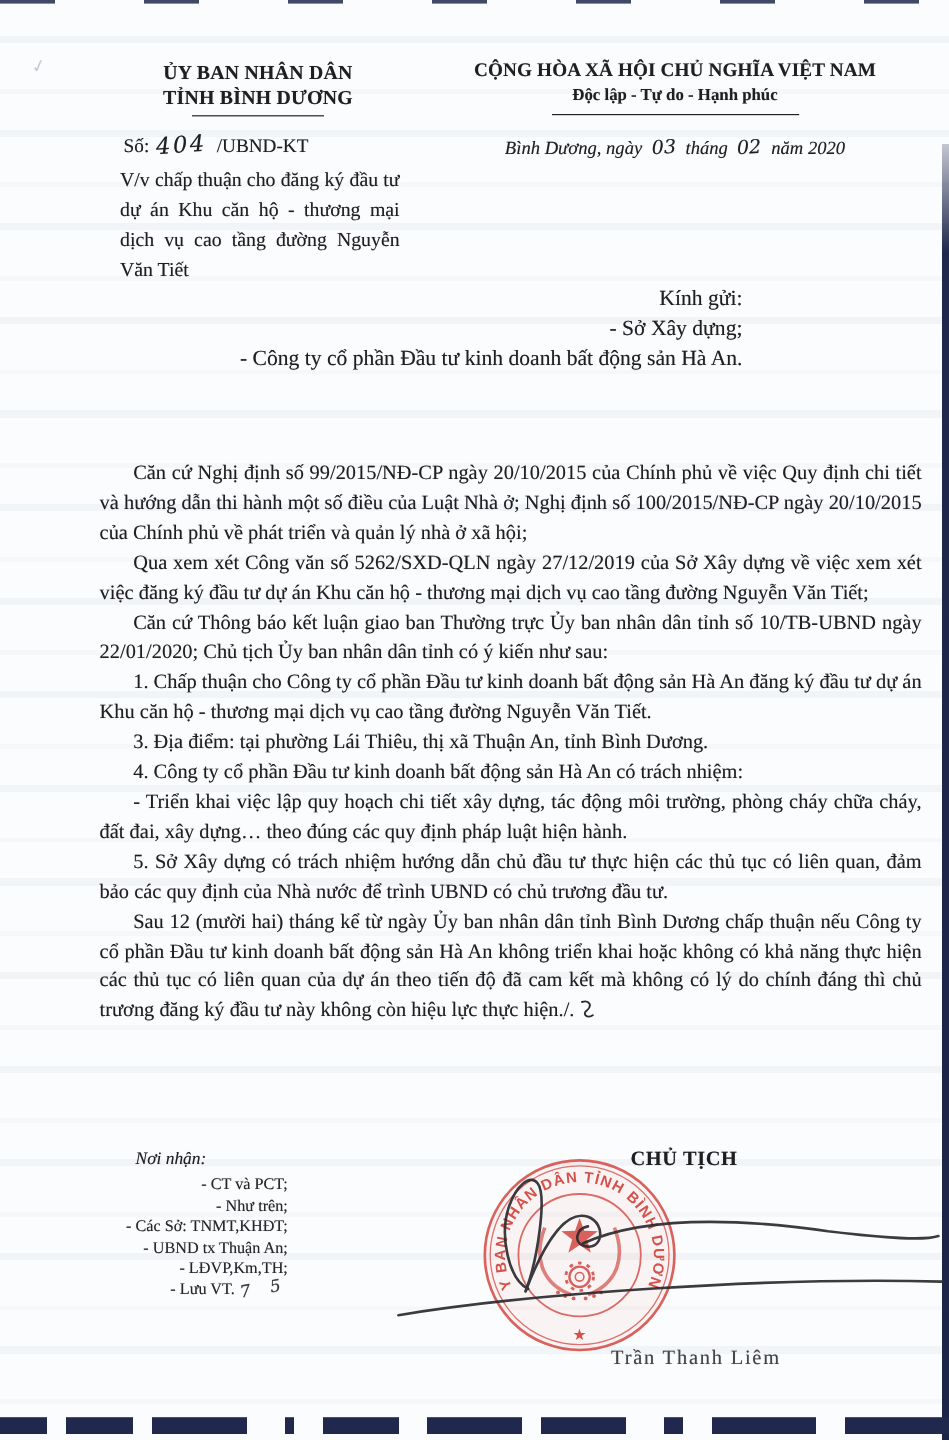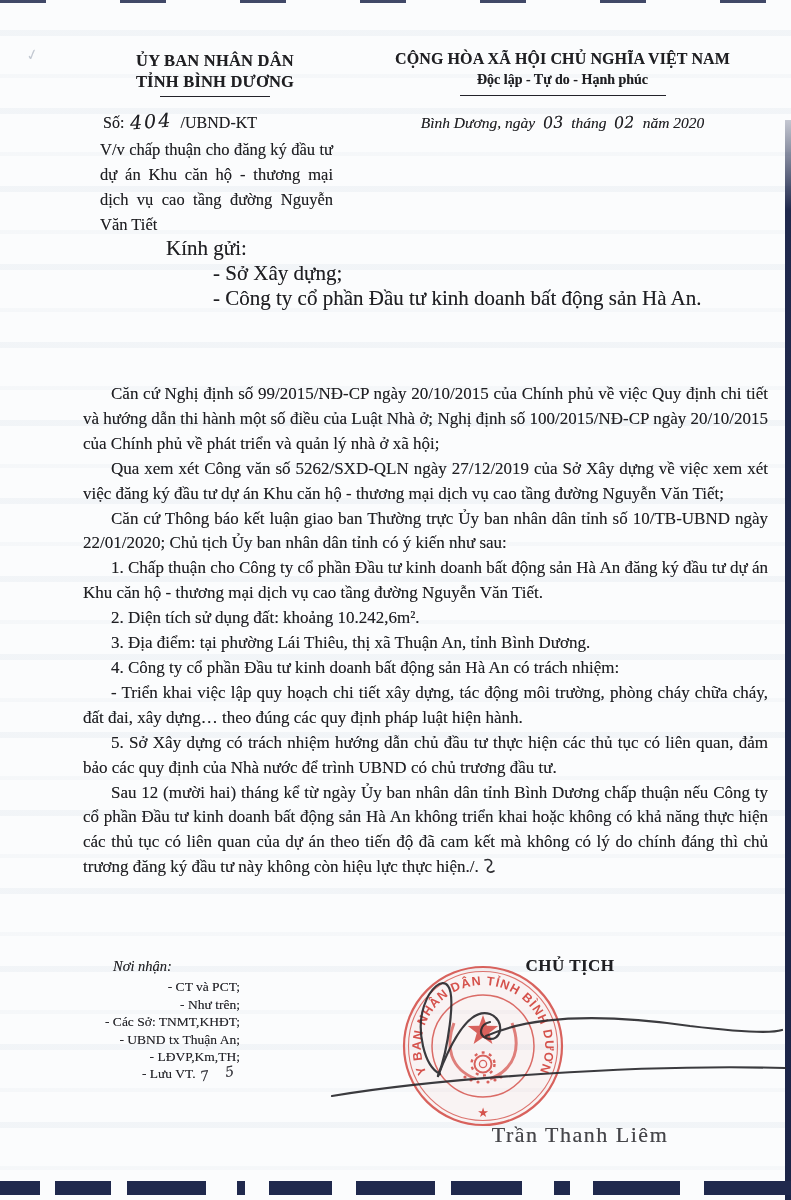--- a/index.html
+++ b/index.html
@@ -41,40 +41,40 @@
 
   .hdr-right{position:absolute;left:350px;top:48px;width:425px;text-align:center;}
   .nh1{font-weight:bold;font-size:16px;line-height:21px;letter-spacing:.1px;}
   .nh2{font-weight:bold;font-size:14px;line-height:22px;}
   .rule-right{width:206px;}
   .dateline{margin-top:17px;font-size:15.5px;}
   .dateline .it{font-style:italic;}
   .dateline .hand{font-size:16px;transform:rotate(-3deg);margin:0 4px;}
 
   
-  .recipients{position:absolute;left:166px;top:236px;font-size:21px;line-height:25px;}
+  .recipients{position:absolute;left:153px;top:236px;font-size:18px;line-height:25px;text-align:right;}
   .kg-items{margin-left:47px;}
 
   
   .body-text{position:absolute;left:83px;top:336px;width:685px;
     font-size:17px;line-height:24.9px;text-align:justify;margin-top:46px;}
   .body-text p{margin:0;text-indent:28px;}
   .flourish{vertical-align:-4px;margin-left:2px;}
 
   
   .noinhan{position:absolute;left:105px;top:958px;font-size:13.5px;line-height:17.4px;}
   .nn-label{font-weight:normal;font-style:italic;font-size:14.5px;margin:0 0 3px 8px;}
   .nn-item{font-weight:normal;color:#26262b;text-align:right;}
   .luu-hand{color:#3a3a40;font-size:14px;letter-spacing:6px;margin-left:4px;transform:rotate(-10deg);}
   .chutich{position:absolute;left:470px;top:956px;width:200px;text-align:center;
     font-weight:bold;font-size:17px;letter-spacing:.5px;}
   .seal{position:absolute;left:398px;top:961px;}
   .signature{position:absolute;left:320px;top:970px;}
   .signer{position:absolute;left:470px;top:1122px;width:220px;text-align:center;
-    font-size:22px;letter-spacing:1.5px;color:#454549;}
+    font-size:17px;letter-spacing:1.5px;color:#454549;}
 </style>
 </head>
 <body>
 
 <div class="page">
 
   <div class="edge-top"></div>
   <div class="edge-right"></div>
   <div class="edge-bottom"></div>
   <div class="pencil-mark">✓</div>
@@ -108,21 +108,20 @@
       <div>- Sở Xây dựng;</div>
       <div>- Công ty cổ phần Đầu tư kinh doanh bất động sản Hà An.</div>
     </div>
   </div>
 
   <main class="body-text soft">
     <p><span>Căn cứ Nghị định số 99/2015/NĐ-CP ngày 20/10/2015 của Chính phủ về việc Quy định chi tiết và hướng dẫn thi hành một số điều của Luật Nhà ở; Nghị định số 100/2015/NĐ-CP ngày 20/10/2015 của Chính phủ về phát triển và quản lý nhà ở xã hội;</span></p>
     <p><span>Qua xem xét Công văn số 5262/SXD-QLN ngày 27/12/2019 của Sở Xây dựng về việc xem xét việc đăng ký đầu tư dự án Khu căn hộ - thương mại dịch vụ cao tầng đường Nguyễn Văn Tiết;</span></p>
     <p><span>Căn cứ Thông báo kết luận giao ban Thường trực Ủy ban nhân dân tỉnh số 10/TB-UBND ngày 22/01/2020; Chủ tịch Ủy ban nhân dân tỉnh có ý kiến như sau:</span></p>
     <p><span>1. Chấp thuận cho Công ty cổ phần Đầu tư kinh doanh bất động sản Hà An đăng ký đầu tư dự án Khu căn hộ - thương mại dịch vụ cao tầng đường Nguyễn Văn Tiết.</span></p>
-    <p><span>2. Diện tích sử dụng đất: khoảng 10.242,6m².</span></p>
     <p><span>3. Địa điểm: tại phường Lái Thiêu, thị xã Thuận An, tỉnh Bình Dương.</span></p>
     <p><span>4. Công ty cổ phần Đầu tư kinh doanh bất động sản Hà An có trách nhiệm:</span></p>
     <p><span>- Triển khai việc lập quy hoạch chi tiết xây dựng, tác động môi trường, phòng cháy chữa cháy, đất đai, xây dựng… theo đúng các quy định pháp luật hiện hành.</span></p>
     <p><span>5. Sở Xây dựng có trách nhiệm hướng dẫn chủ đầu tư thực hiện các thủ tục có liên quan, đảm bảo các quy định của Nhà nước để trình UBND có chủ trương đầu tư.</span></p>
     <p><span>Sau 12 (mười hai) tháng kể từ ngày Ủy ban nhân dân tỉnh Bình Dương chấp thuận nếu Công ty cổ phần Đầu tư kinh doanh bất động sản Hà An không triển khai hoặc không có khả năng thực hiện các thủ tục có liên quan của dự án theo tiến độ đã cam kết mà không có lý do chính đáng thì chủ trương đăng ký đầu tư này không còn hiệu lực thực hiện./.</span><svg class="flourish" width="16" height="18" viewBox="0 0 16 18">
           <path d="M4,2 C10,0 13,5 8,9 C4,12 8,16 13,13" fill="none" stroke="#2c2c30" stroke-width="1.6" stroke-linecap="round"></path>
         </svg></p>
   </main>
 
   <div class="noinhan soft">

